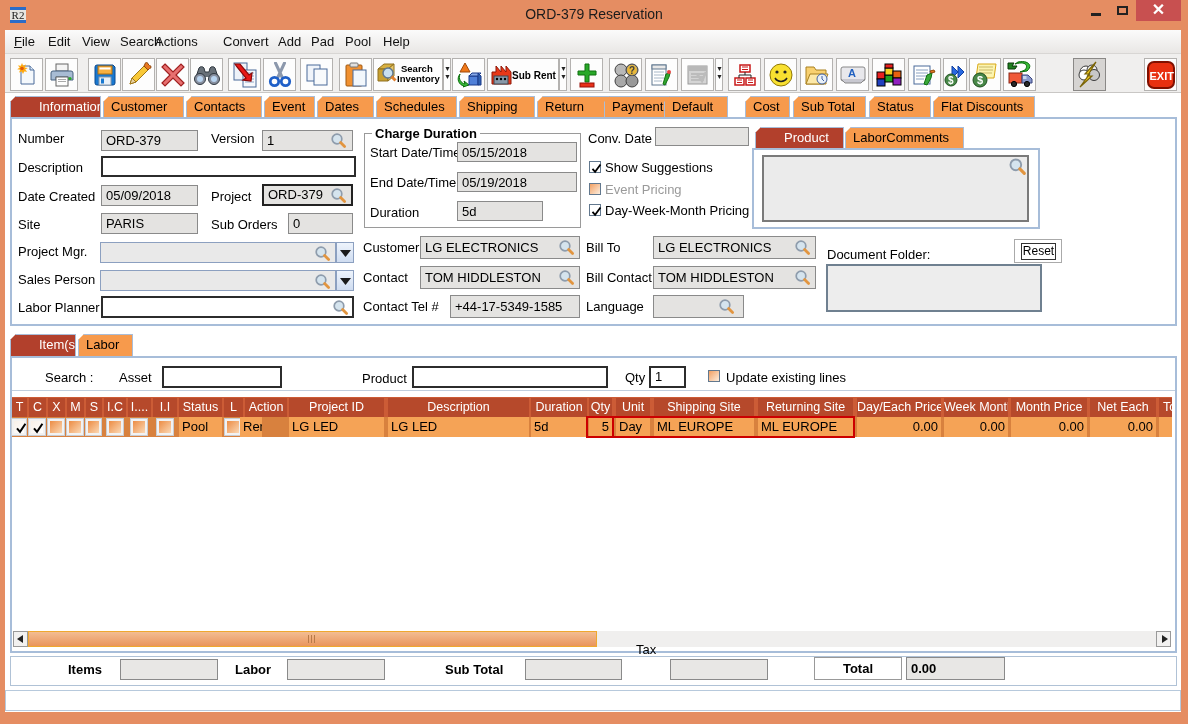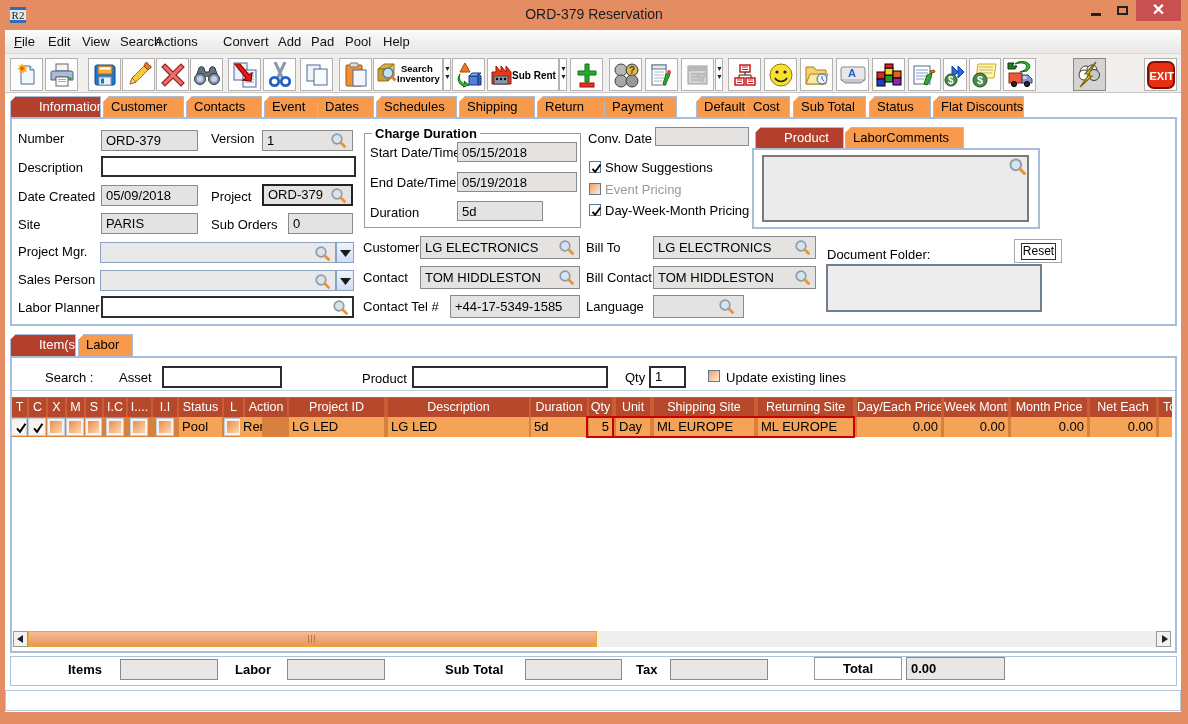--- a/index.html
+++ b/index.html
@@ -291,31 +291,31 @@
 <div class="tbtn" style="left:1144px">
     <svg width="30" height="30" viewBox="0 0 30 30">
       <rect x="2" y="2" width="26" height="26" rx="6" fill="#e83010" stroke="#801000" stroke-width="2"></rect>
       <text x="3.5" y="20" font-size="11" font-weight="bold" fill="#fff">EXIT</text>
     </svg>
   </div>
 
 <div class="tab tabsel" style="left:10px;top:96px;width:91px">Information</div>
 <div class="tab" style="left:103px;top:96px;width:81px">Customer</div>
 <div class="tab" style="left:186px;top:96px;width:76px">Contacts</div>
-<div class="tab" style="left:264px;top:96px;width:68px">Event</div>
+<div class="tab" style="left:264px;top:96px;width:51px">Event</div>
 <div class="tab" style="left:317px;top:96px;width:57px">Dates</div>
 <div class="tab" style="left:376px;top:96px;width:81px">Schedules</div>
 <div class="tab" style="left:459px;top:96px;width:76px">Shipping</div>
 <div class="tab" style="left:537px;top:96px;width:76px">Return</div>
 <div class="tab" style="left:604px;top:96px;width:73px">Payment</div>
-<div class="tab" style="left:696px;top:96px;width:64px">Default</div>
+<div class="tab" style="left:664px;top:96px;width:64px">Default</div>
 <div class="tab" style="left:745px;top:96px;width:45px">Cost</div>
 <div class="tab" style="left:793px;top:96px;width:73px">Sub Total</div>
 <div class="tab" style="left:869px;top:96px;width:62px">Status</div>
-<div class="tab" style="left:933px;top:96px;width:91px">Flat Discounts</div>
+<div class="tab" style="left:933px;top:96px;width:102px">Flat Discounts</div>
 
 <div class="panel" style="left:10px;top:117px;width:1167px;height:209px"></div>
 <div class="lbl" style="left:18px;top:131px">Number</div>
 <div class="inp" style="left:101px;top:130px;width:97px;height:21px">ORD-379</div>
 <div class="lbl" style="left:211px;top:131px">Version</div>
 <div class="inp" style="left:262px;top:130px;width:91px;height:21px">1</div>
 <svg class="mag" style="left:330px;top:132px" width="17" height="17" viewBox="0 0 17 17">
     <circle cx="7" cy="7" r="4.8" fill="#d5e4ee" stroke="#8e9cac" stroke-width="1.7"></circle>
     <path d="M10.6 10.6l4 4" stroke="#e2953f" stroke-width="2.8" stroke-linecap="round"></path>
   </svg>
@@ -517,17 +517,17 @@
     <path d="M0 0v8L6 4z" fill="#222"></path>
   </svg>
 
 <div class="abs" style="left:10px;top:656px;width:1167px;height:30px;background:#fff;border:1px solid #b0c2d6"></div>
 <div class="lbl" style="left:68px;top:662px;font-weight:bold">Items</div>
 <div class="inp" style="left:120px;top:659px;width:98px;height:21px;background:#e8e7e5"></div>
 <div class="lbl" style="left:235px;top:662px;font-weight:bold">Labor</div>
 <div class="inp" style="left:287px;top:659px;width:98px;height:21px;background:#e8e7e5"></div>
 <div class="lbl" style="left:445px;top:662px;font-weight:bold">Sub Total</div>
 <div class="inp" style="left:525px;top:659px;width:97px;height:21px;background:#e8e7e5"></div>
-<div class="lbl" style="left:636px;top:662px;font-weight:bold">Tax</div>
+<div class="lbl" style="left:636px;top:642px;font-weight:normal">Tax</div>
 <div class="inp" style="left:670px;top:659px;width:98px;height:21px;background:#e8e7e5"></div>
 <div class="abs" style="left:814px;top:657px;width:88px;height:23px;background:#fff;border:1px solid #999;font-weight:bold;text-align:center;line-height:21px">Total</div>
 <div class="inp" style="left:906px;top:657px;width:99px;height:23px;background:#e8e7e5;font-weight:bold;line-height:21px">0.00</div>
 <div class="abs" id="statusbar" style="left:5px;top:690px;width:1176px;height:21px;background:#fff;border:1px solid #b7c9dc"></div>
 
 </body></html>

